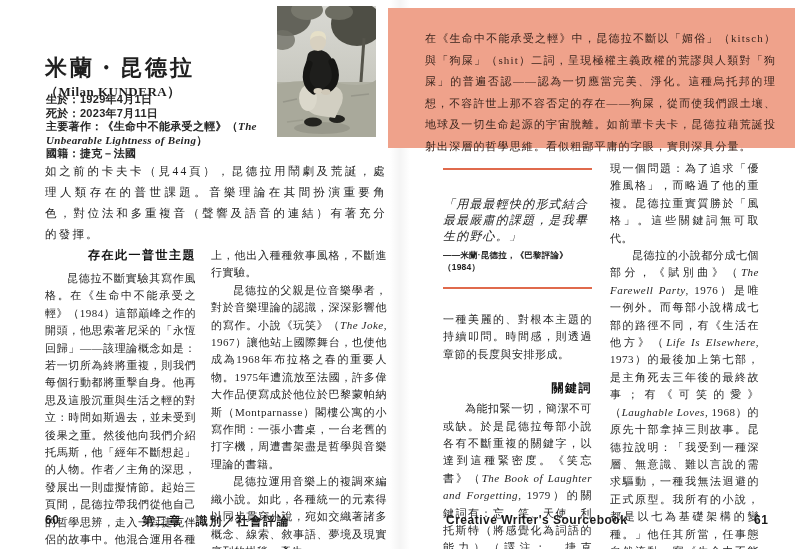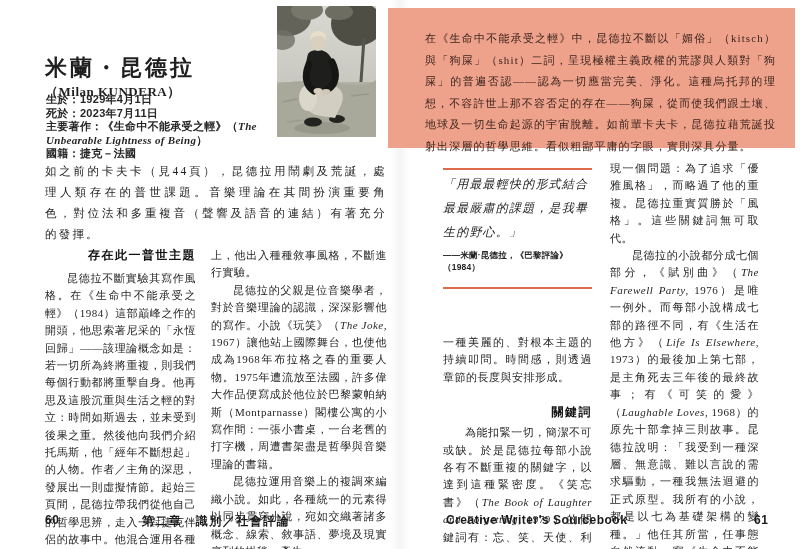--- a/index.html
+++ b/index.html
@@ -38,24 +38,24 @@
   .callout-inner{position:absolute;left:37px;top:20px;width:351px;}
   .callout-inner .para{margin:0;font-size:11px;line-height:21.5px;letter-spacing:1.1px;
             text-align:justify;color:#3a241d;}
 
   
   .rp-cols{position:absolute;left:443px;top:160px;width:316px;display:flex;gap:18px;}
   .rp-col{width:149px;}
   .rule{height:0;border-top:2px solid #e06a4c;}
   .rule.r1{margin-top:8px;}
   .rule.r2{margin-top:13px;}
-  .quote{margin-top:2px;font-style:italic;font-size:12px;line-height:24px;letter-spacing:1.2px;}
+  .quote{margin-top:26px;font-style:italic;font-size:12px;line-height:16px;letter-spacing:1.2px;}
   .attrib{margin-top:6px;font-family:"Liberation Sans",sans-serif;font-weight:bold;
             font-size:8.5px;letter-spacing:0.2px;color:#222;}
-  .paras-a{margin-top:46px;font-family:Liberation Mono, monospace;}
+  .paras-a{margin-top:22px;}
   .kw-heading{margin:17px 0 3px 0;}
 
   
   .folio,.caption{position:absolute;top:513px;font-family:"Liberation Sans",sans-serif;
             font-weight:bold;font-size:12px;letter-spacing:0.5px;color:#1a1a1a;}
   .folio-left{left:45px;}
   .caption-left{left:45px;width:342px;text-align:center;letter-spacing:1.5px;}
   .caption-right{left:446px;width:316px;text-align:left;}
   .folio-right{left:754px;}
 </style>

